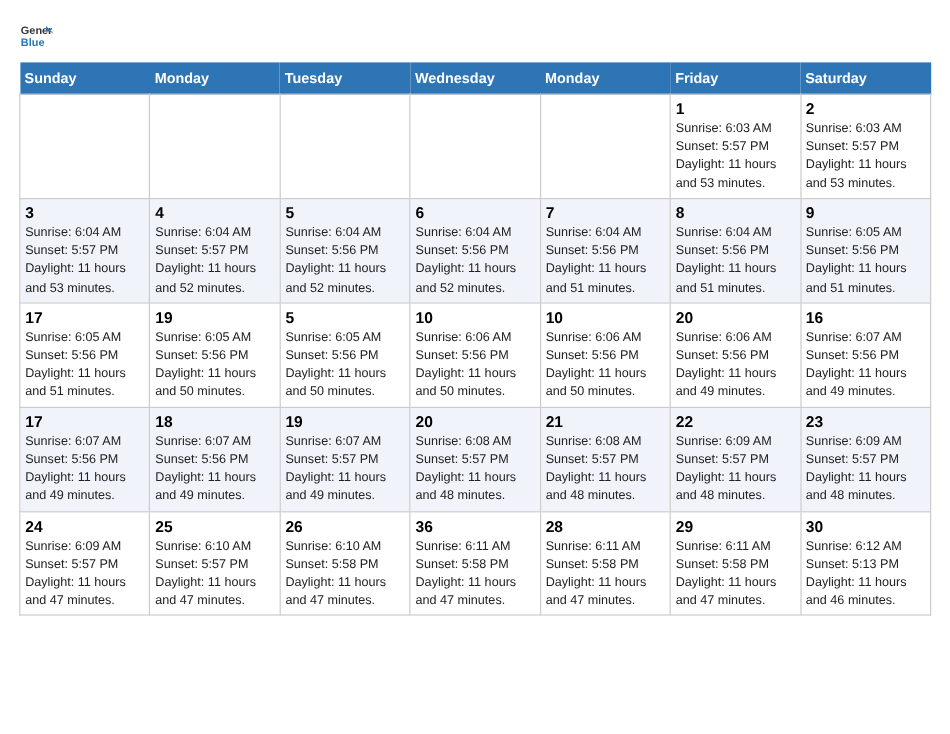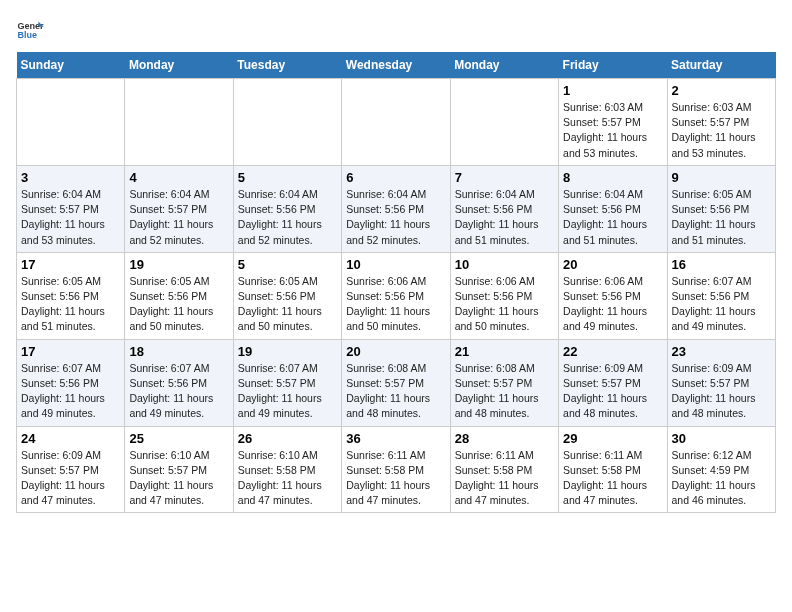--- a/index.html
+++ b/index.html
@@ -293,18 +293,18 @@
         </td>
         <td>
           <span class="day-num">29</span>
           <div class="day-info" style="white-space: pre-line;">Sunrise: 6:11 AM
 Sunset: 5:58 PM
 Daylight: 11 hours and 47 minutes.</div>
         </td>
         <td>
           <span class="day-num">30</span>
           <div class="day-info" style="white-space: pre-line;">Sunrise: 6:12 AM
-Sunset: 4:59 PM
+Sunset: 5:13 PM
 Daylight: 11 hours and 46 minutes.</div>
         </td>
       </tr>
     </tbody>
 </table>
 
 </body></html>

